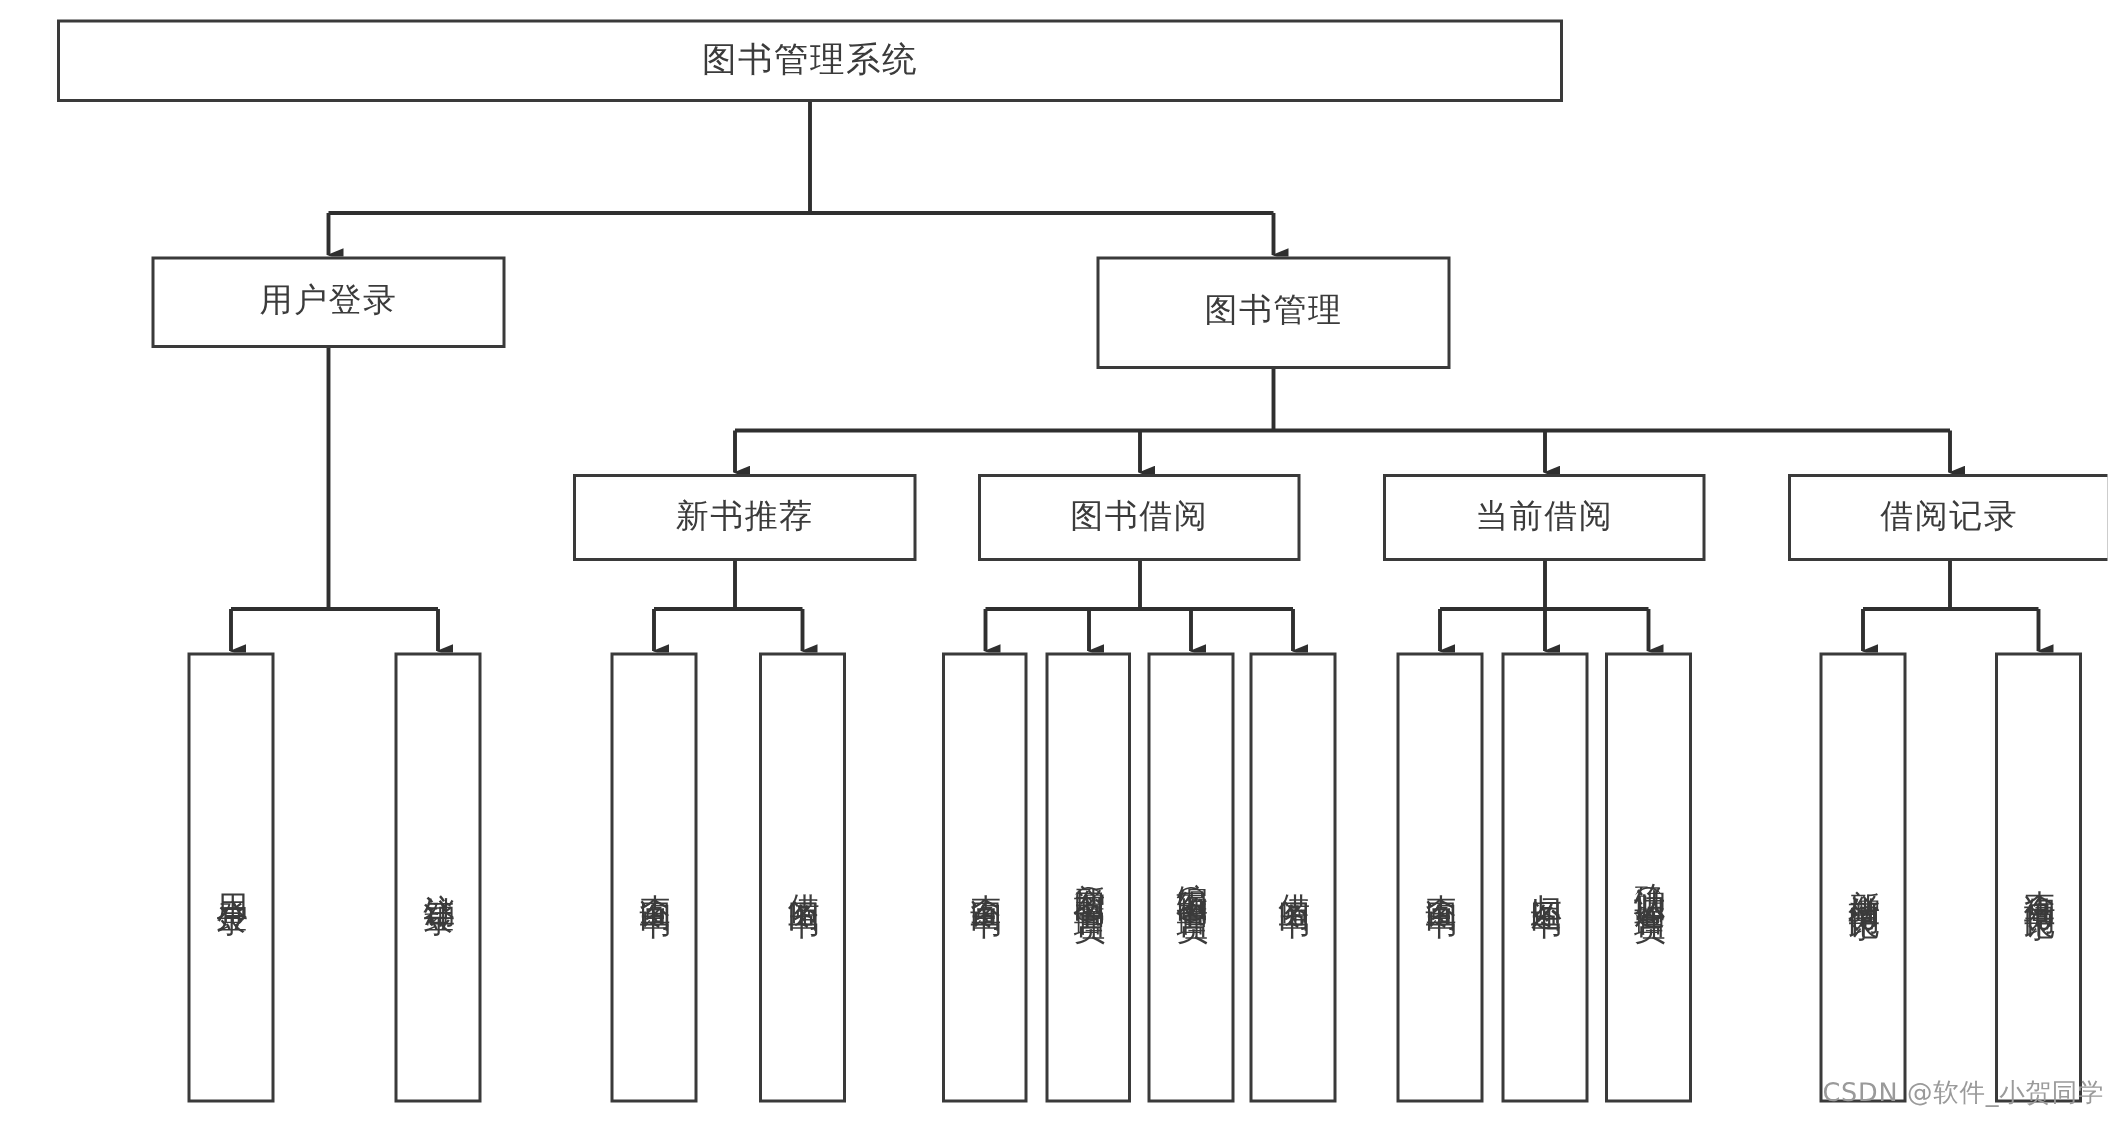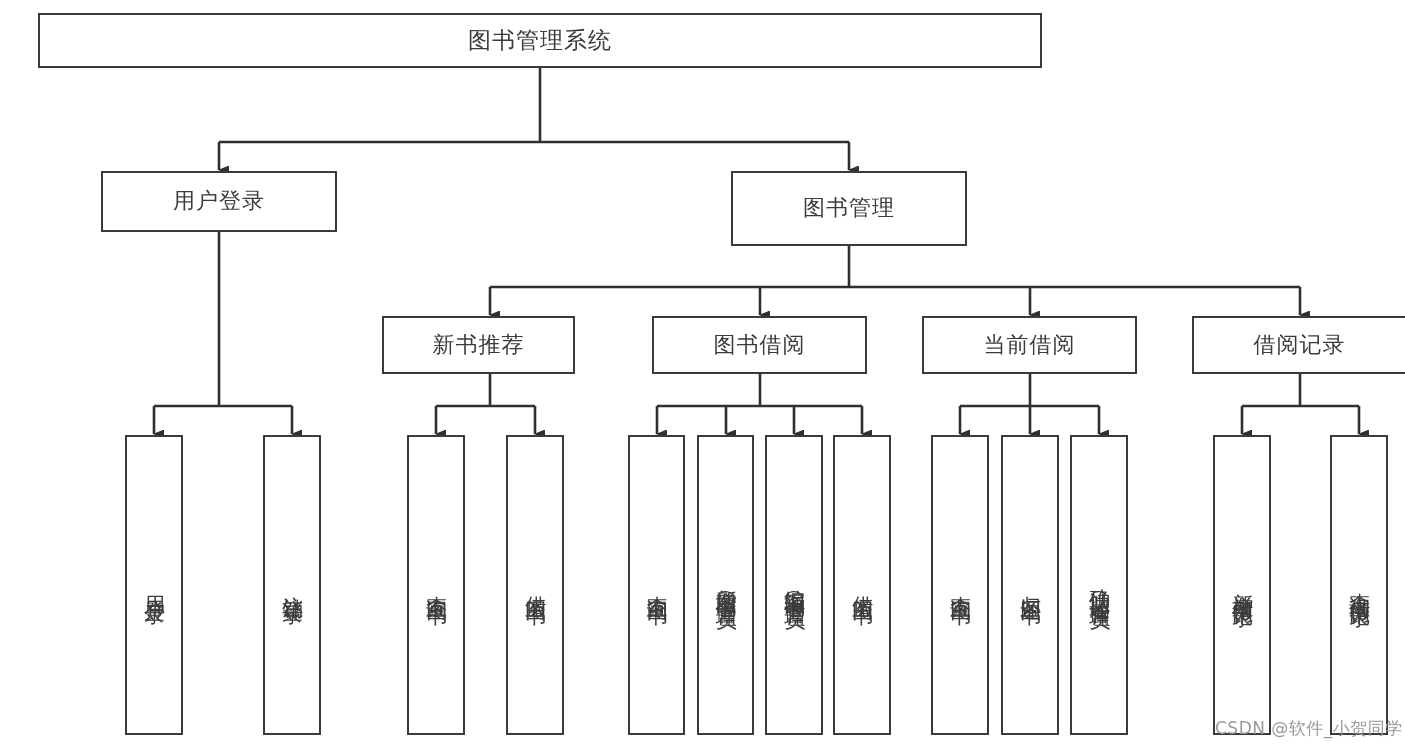--- a/index.html
+++ b/index.html
@@ -116,21 +116,21 @@
     <span class="label">图书管理系统</span>
   </div>
 
   <div class="node" style="left: 81px; top: 171px; width: 236px; height: 61px;">
     <span class="label">用户登录</span>
   </div>
   <div class="node" style="left: 711px; top: 171px; width: 236px; height: 75px;">
     <span class="label">图书管理</span>
   </div>
 
-  <div class="node" style="left: 362px; top: 316px; width: 193px; height: 58px;">
+  <div class="node" style="left: 362px; top: 316px; width: 229px; height: 58px;">
     <span class="label">新书推荐</span>
   </div>
   <div class="node" style="left: 902px; top: 316px; width: 215px; height: 58px;">
     <span class="label">当前借阅</span>
   </div>
   <div class="node" style="left: 632px; top: 316px; width: 215px; height: 58px;">
     <span class="label">图书借阅</span>
   </div>
   <div class="node" style="left: 1172px; top: 316px; width: 215px; height: 58px;">
     <span class="label">借阅记录</span>

